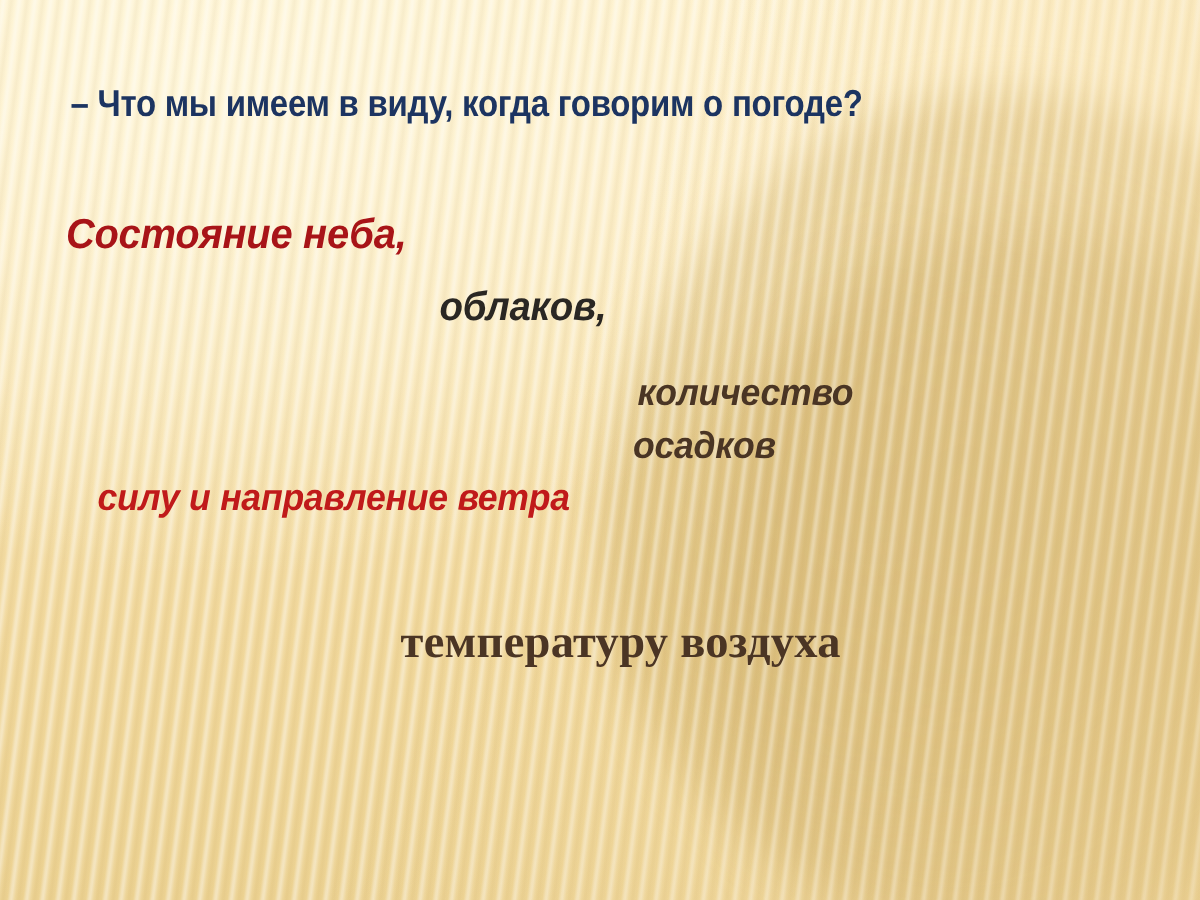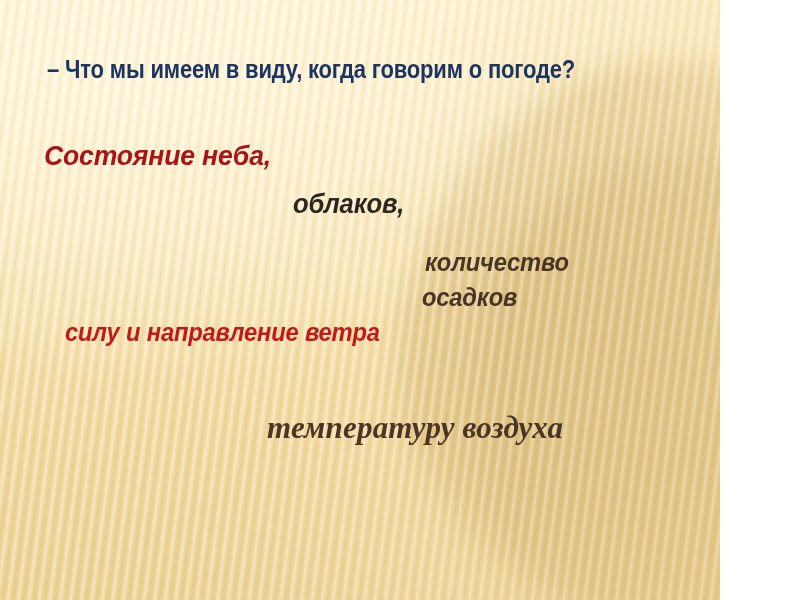--- a/index.html
+++ b/index.html
@@ -4,21 +4,21 @@
 <title>Slide</title>
 <style>
   html, body {
     margin: 0;
     padding: 0;
     background: #ffffff;
   }
 
   #slide {
     position: relative;
-    width: 720px;
+    width: 800px;
     height: 600px;
     overflow: hidden;
     background-color: #fca5a5;
     font-family: "Liberation Sans", sans-serif;
     -webkit-font-smoothing: antialiased;
   }
 
   
   .bg-base {
     position: absolute;
@@ -195,21 +195,20 @@
     transform: scaleX(0.95);
     transform-origin: left center;
   }
 
   
   .l-temp {
     left: 267px;
     top: 412px;
     font-family: "Liberation Serif", "DejaVu Serif", serif;
     font-weight: bold;
-    font-style: italic;
     font-size: 31px;
     color: #4b3524;
     letter-spacing: 0.2px;
   }
 </style>
 </head>
 <body>
 
 <div id="slide">
 

